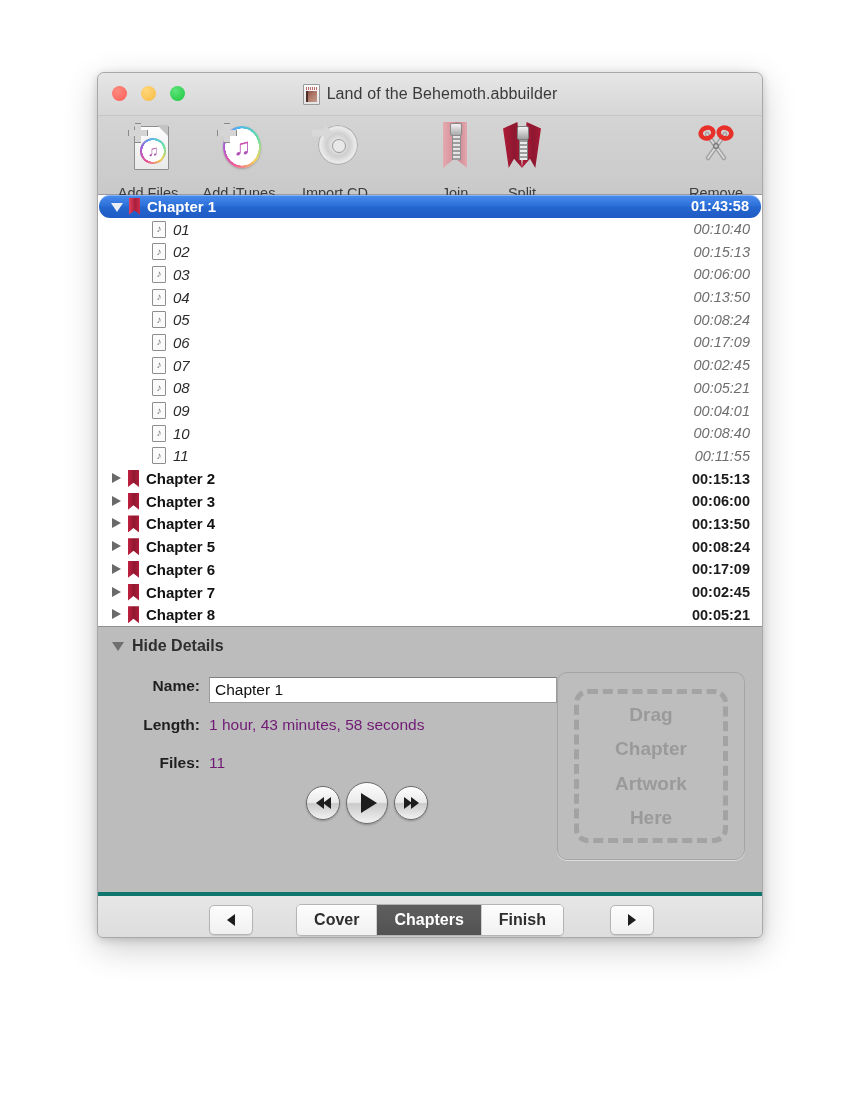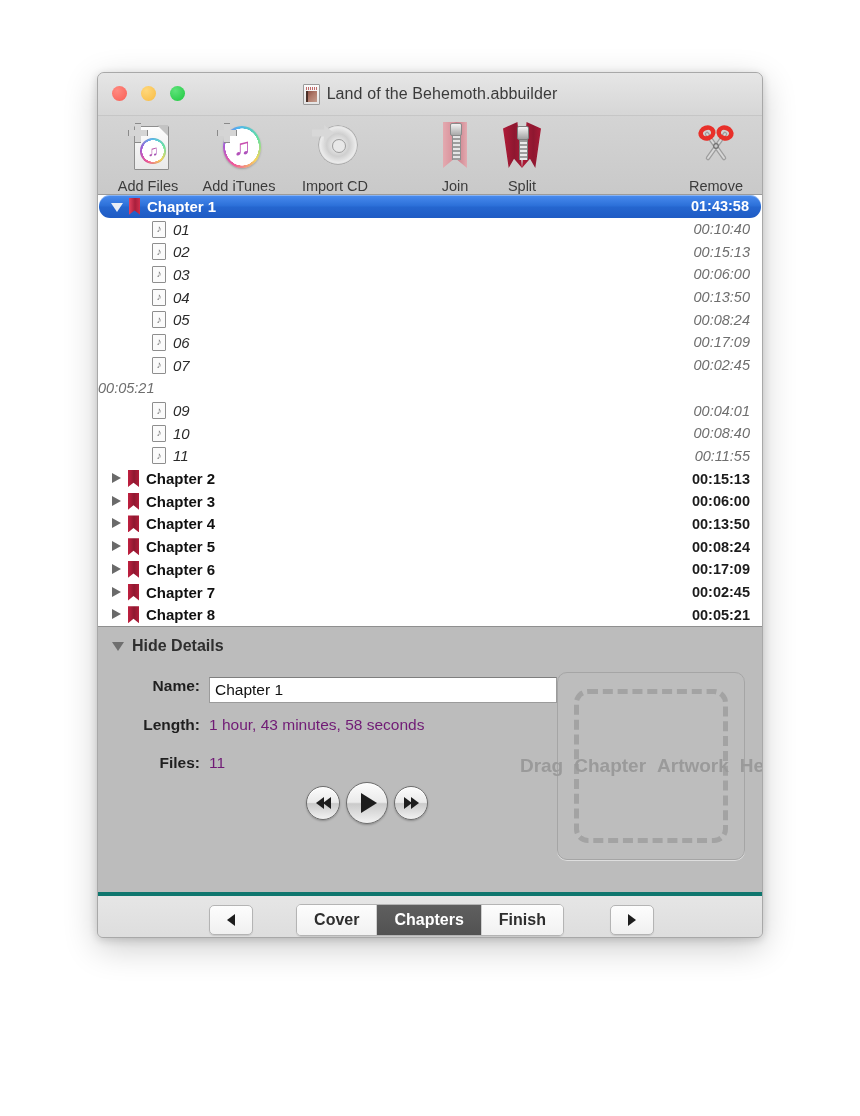--- a/index.html
+++ b/index.html
@@ -79,21 +79,21 @@
     height: 78px;
     background: linear-gradient(to bottom, #d4d4d4 0%, #c9c9c9 100%);
     border-bottom: 1px solid #9b9b9b;
   }
   .tb-item {
     position: absolute; top: 2px;
     width: 84px;
     display: flex; flex-direction: column; align-items: center;
   }
   .tb-icon { height: 50px; display: flex; align-items: flex-end; justify-content: center; }
-  .tb-label { font-size: 14.5px; color: #3c3c3c; margin-top: 10px; }
+  .tb-label { font-size: 14.5px; color: #3c3c3c; margin-top: 17px; }
 
   
   .ico-doc-note {
     position: relative; width: 40px; height: 46px;
   }
   .ico-doc-note .page {
     position: absolute; left: 6px; top: 4px; width: 33px; height: 42px;
     background: linear-gradient(to bottom, #fdfdfd, #e9e9e9);
     border: 1px solid #8e8e8e; border-radius: 1px;
   }
@@ -339,21 +339,21 @@
     width: 186px; height: 186px;
     border: 1px solid #a5a5a5;
     border-radius: 10px;
     background: #bdbdbd;
     box-shadow: 0 1px 0 rgba(255,255,255,0.5);
   }
   #artwork-dash {
     position: absolute; left: 16px; top: 16px; right: 16px; bottom: 16px;
     border: 5px dashed #a3a3a3;
     border-radius: 14px;
-    display: flex; flex-direction: row; align-items: center; justify-content: center;
+    display: flex; flex-direction: column; align-items: center; justify-content: center;
     gap: 11px;
   }
   #artwork-dash span {
     font-size: 19px; font-weight: 700; color: #9a9a9a; line-height: 1.22;
   }
 
   #transport {
     position: absolute; left: 208px; top: 155px;
     display: flex; align-items: center; gap: 6px;
   }
@@ -572,20 +572,24 @@
           <div class="time">00:17:09</div>
         </div>
         <div class="row file">
           <div class="left">
             <div class="file-icon"></div>
             <div class="label">07</div>
           </div>
           <div class="time">00:02:45</div>
         </div>
         <div class="row file">
+          <div class="left">
+            <div class="file-icon"></div>
+            <div class="label">08</div>
+          </div>
           <div class="time">00:05:21</div>
         </div>
         <div class="row file">
           <div class="left">
             <div class="file-icon"></div>
             <div class="label">09</div>
           </div>
           <div class="time">00:04:01</div>
         </div>
         <div class="row file">

